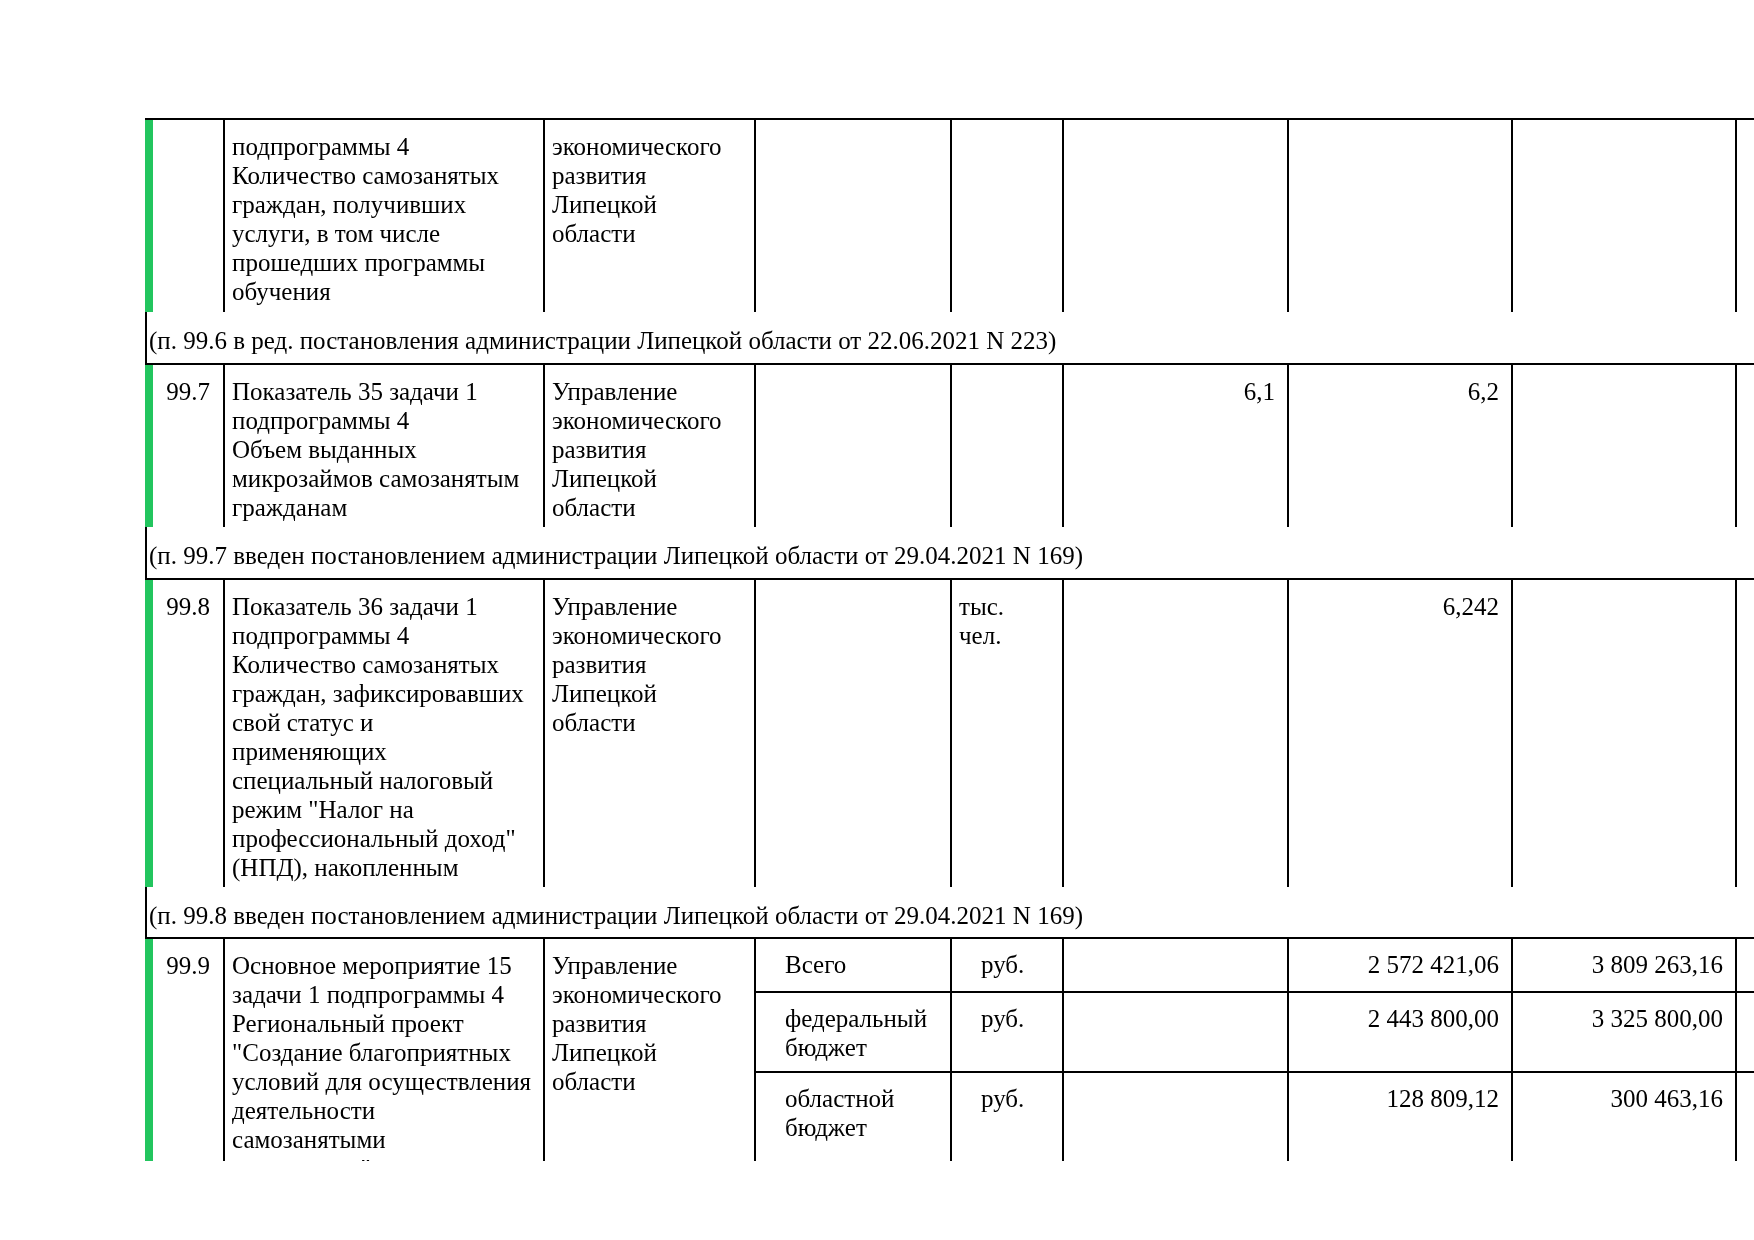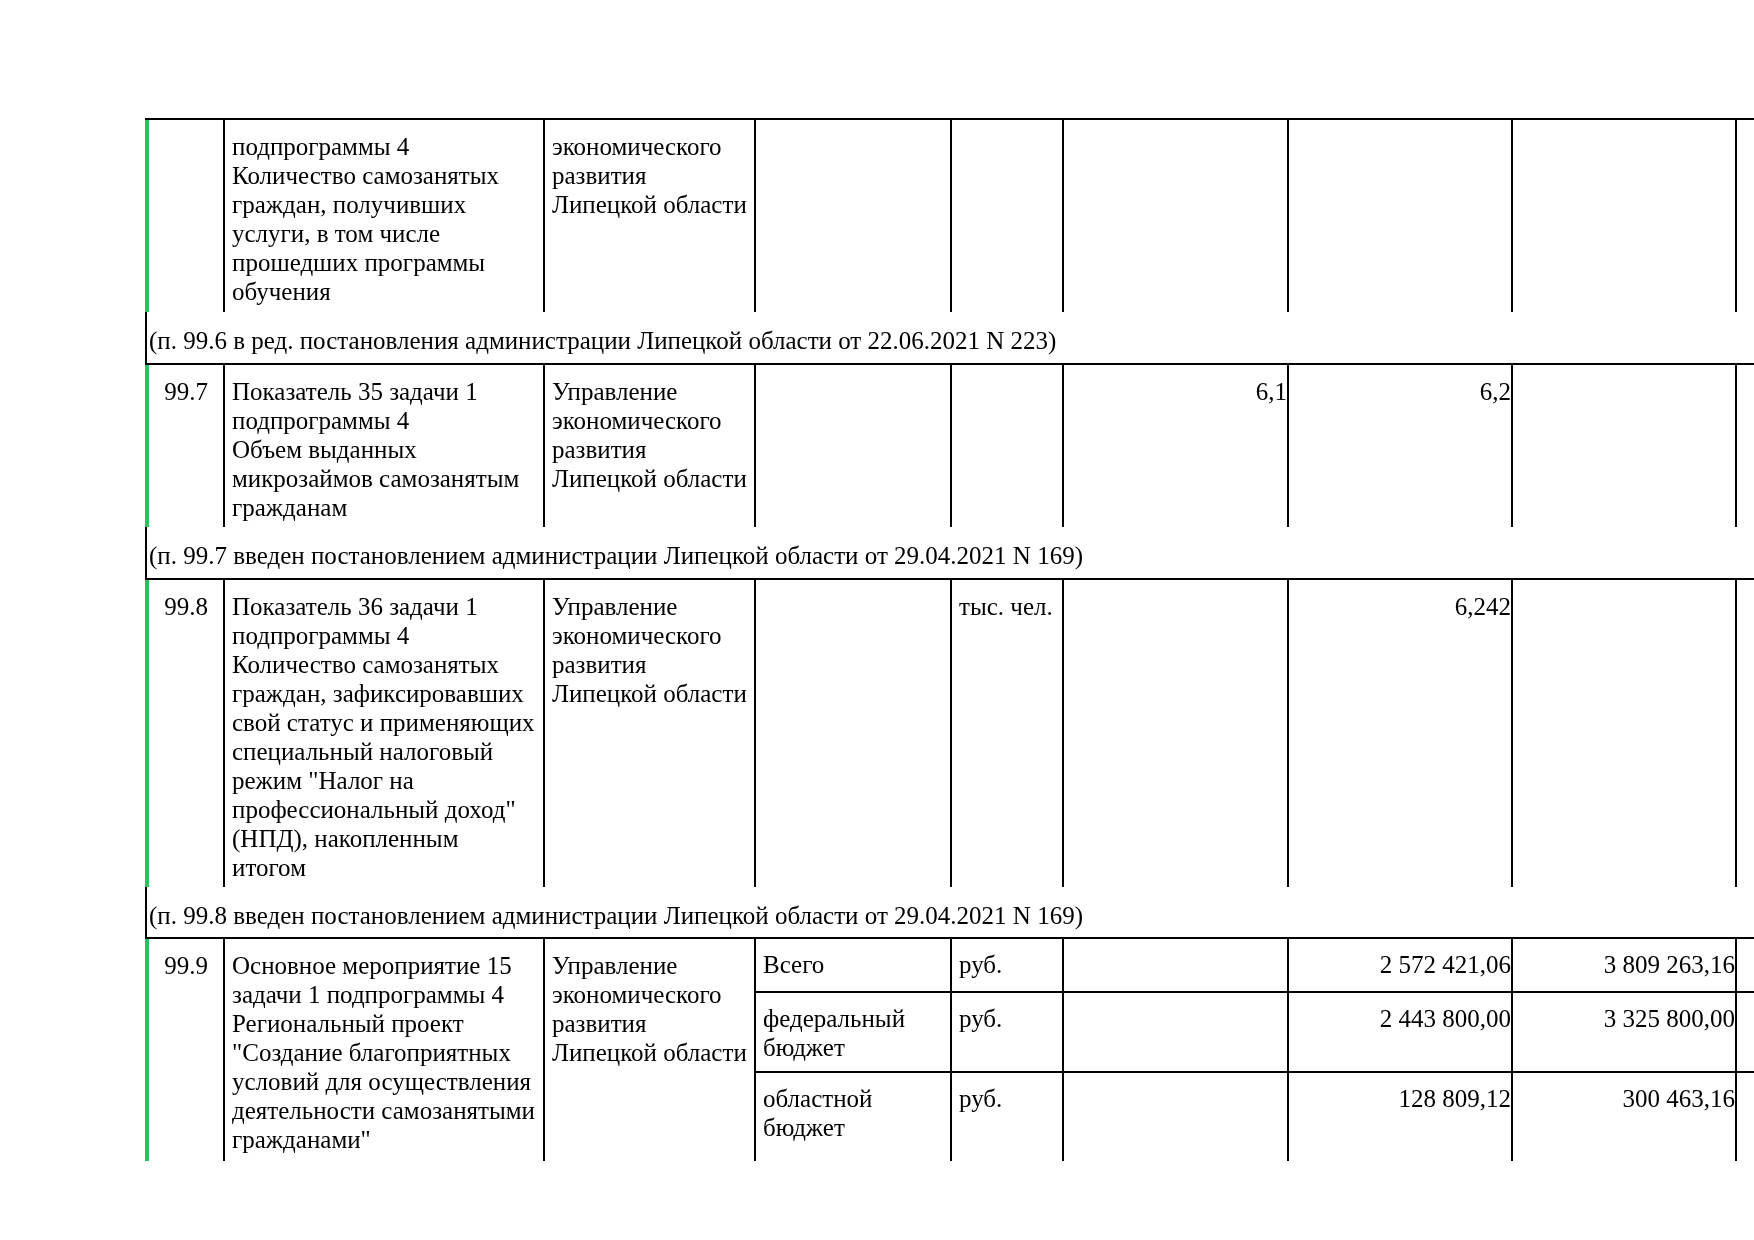--- a/index.html
+++ b/index.html
@@ -18,25 +18,25 @@
     grid-template-columns: 80px 320px 211px 196px 112px 225px 224px 224px 100px;
     border-top: 2px solid #000;
     overflow: hidden;
   }
   .trow.h-cont { height: 194px; }
   .trow.h-997  { height: 164px; }
   .trow.h-998  { height: 309px; }
 
   .c {
     border-right: 2px solid #000;
-    padding: 12px 0 0 7px;
+    padding: 12px 12px 0 7px;
     white-space: pre-line;
     overflow: hidden;
   }
-  .c.first { border-left: 4px solid #22c55e; }
+  .c.first { border-left: 8px solid #22c55e; }
   .c.num { text-align: center; padding-left: 2px; padding-right: 2px; }
   .c.val { text-align: right; }
 
   .note {
     border-left: 2px solid #000;
     padding: 14px 0 0 2px;
     white-space: nowrap;
     overflow: hidden;
   }
   .note.h51 { height: 51px; }
@@ -50,21 +50,21 @@
     height: 224px;
     overflow: hidden;
   }
   .subrows { display: grid; grid-template-rows: 52px 80px 90px; }
   .subrow {
     display: grid;
     grid-template-columns: 196px 112px 225px 224px 224px 100px;
     overflow: hidden;
   }
   .subrow + .subrow { border-top: 2px solid #000; }
-  .subrow .c { padding-top: 11px; }
+  .subrow .c { padding-top: 11px; margin-left: 22px; }
 </style>
 </head>
 <body>
 
 <div class="page">
   <div class="tbl">
 
     <div class="trow h-cont">
       <div class="c first num"></div>
       <div class="c">подпрограммы 4

